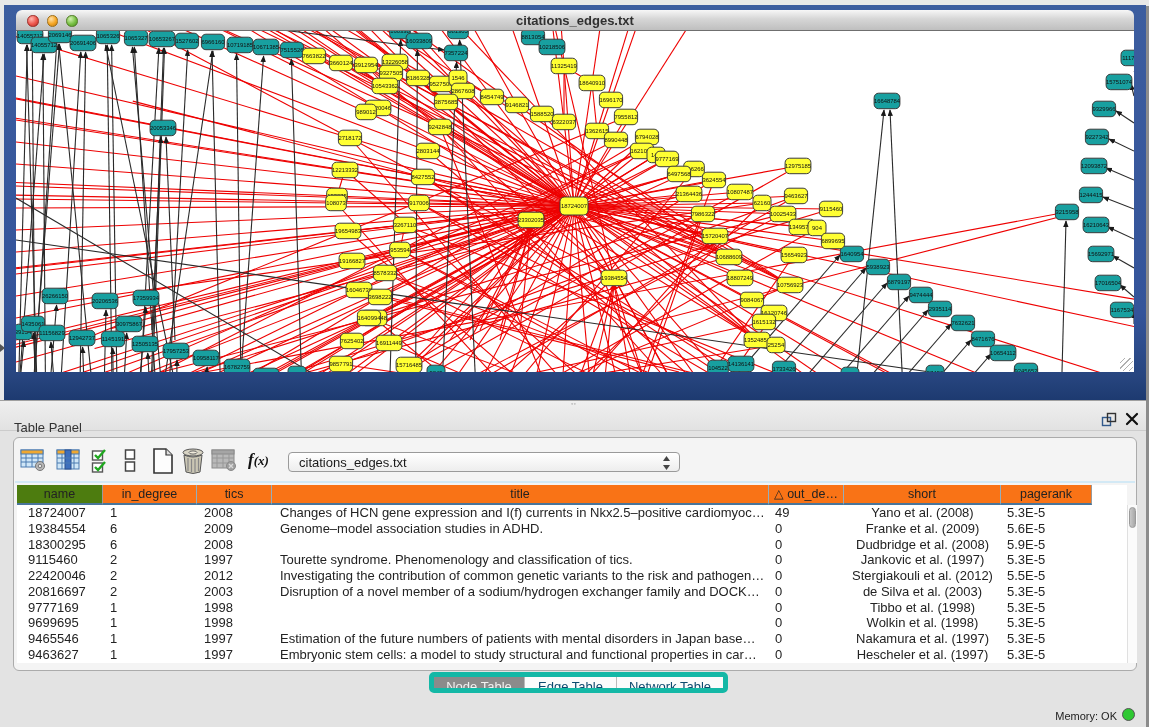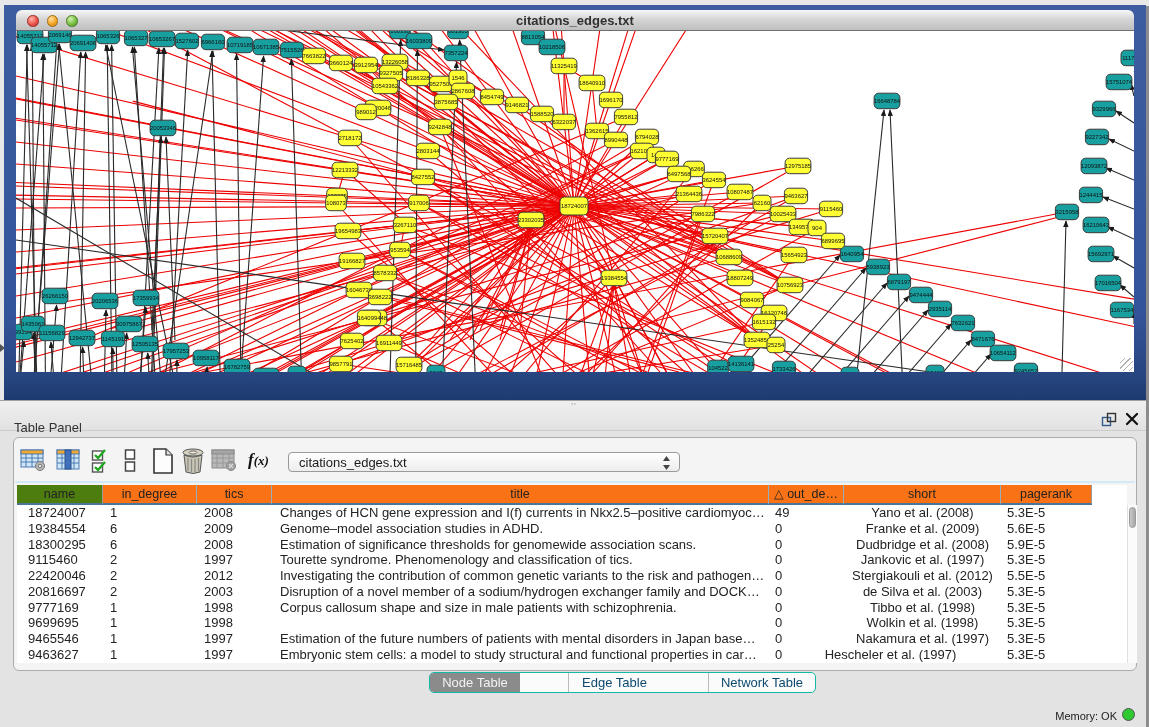--- a/index.html
+++ b/index.html
@@ -28,22 +28,22 @@
   background:linear-gradient(#ffffff,#ededed); border:1px solid #9a9a9a; border-radius:4px; }
 #combo .t { position:absolute; left:10px; top:2px; font-size:13px; color:#1a1a1a; }
 #tblarea { position:absolute; left:17px; top:85px; width:1110px; height:178px; background:#ffffff; }
 .hcell { position:absolute; top:0; height:20px; background:#f97316; border-right:1px solid #93aebc;
   font-size:12.5px; color:#222; text-align:center; line-height:19px; border-bottom:2px solid #49759a; }
 .trow { position:absolute; left:0; width:1110px; height:15.75px; font-size:13px; color:#232323; }
 .trow span { position:absolute; top:0px; white-space:nowrap; }
 #vscroll { position:absolute; left:1127px; top:105px; width:10px; height:158px; background:#fbfbfb; border-left:1px solid #e0e0e0; }
 #vthumb { position:absolute; left:1px; top:2px; width:7px; height:21px; border-radius:4px;
   background:linear-gradient(90deg,#c8c8c8,#a8a8a8); border:1px solid #9a9a9a; }
-#tabs { position:absolute; left:429px; top:272px; height:21px; border:1px solid #14b8a6;
-  border-radius:5px; overflow:hidden; display:flex; background:#fbfbfb;gap:48px; }
+#tabs { position:absolute; left:429px; top:272px; height:21px; border:5px solid #14b8a6;
+  border-radius:5px; overflow:hidden; display:flex; background:#fbfbfb; }
 #tabs div { height:100%; line-height:19px; font-size:13px; text-align:center; color:#0c4a6e; }
 #mem { position:absolute; right:32px; top:310px; font-size:11px; color:#222; }
 #memdot { position:absolute; right:14px; top:308px; width:13px; height:13px; border-radius:50%;
   background:#2ec832; border:1.5px solid #555; }
 .icon { position:absolute; top:11px; }
 </style></head><body>
 <div id="netbg"></div>
 <div id="win">
   <div id="canvas">
       <svg width="1118" height="341" viewBox="16 31 1118 341" style="position:absolute;left:0;top:0">
@@ -763,21 +763,20 @@
         <span style="left:187px">2009</span>
         <span style="left:263px">Genome–model association studies in ADHD.</span>
         <span style="left:758px">0</span>
         <span style="left:827px;width:157px;text-align:center">Franke et al. (2009)</span>
         <span style="left:990px">5.6E-5</span>
       </div>
 <div class="trow" style="top:31.50px">
 <span style="left:11px">18300295</span>
         <span style="left:93px">6</span>
         <span style="left:187px">2008</span>
-        <span style="left:263px">Estimation of significance thresholds for genomewide association scans.</span>
         <span style="left:758px">0</span>
         <span style="left:827px;width:157px;text-align:center">Dudbridge et al. (2008)</span>
         <span style="left:990px">5.9E-5</span>
       </div>
 <div class="trow" style="top:47.25px">
 <span style="left:11px">9115460</span>
         <span style="left:93px">2</span>
         <span style="left:187px">1997</span>
         <span style="left:263px">Tourette syndrome. Phenomenology and classification of tics.</span>
         <span style="left:758px">0</span>
@@ -799,21 +798,20 @@
         <span style="left:187px">2003</span>
         <span style="left:263px">Disruption of a novel member of a sodium/hydrogen exchanger family and DOCK…</span>
         <span style="left:758px">0</span>
         <span style="left:827px;width:157px;text-align:center">de Silva et al. (2003)</span>
         <span style="left:990px">5.3E-5</span>
       </div>
 <div class="trow" style="top:94.50px">
 <span style="left:11px">9777169</span>
         <span style="left:93px">1</span>
         <span style="left:187px">1998</span>
-        <span style="left:263px">Corpus callosum shape and size in male patients with schizophrenia.</span>
         <span style="left:758px">0</span>
         <span style="left:827px;width:157px;text-align:center">Tibbo et al. (1998)</span>
         <span style="left:990px">5.3E-5</span>
       </div>
 <div class="trow" style="top:110.25px">
 <span style="left:11px">9699695</span>
         <span style="left:93px">1</span>
         <span style="left:187px">1998</span>
         <span style="left:758px">0</span>
         <span style="left:827px;width:157px;text-align:center">Wolkin et al. (1998)</span>
@@ -827,21 +825,21 @@
         <span style="left:758px">0</span>
         <span style="left:827px;width:157px;text-align:center">Nakamura et al. (1997)</span>
         <span style="left:990px">5.3E-5</span>
       </div>
 <div class="trow" style="top:141.75px">
 <span style="left:11px">9463627</span>
         <span style="left:93px">1</span>
         <span style="left:187px">1997</span>
         <span style="left:263px">Embryonic stem cells: a model to study structural and functional properties in car…</span>
         <span style="left:758px">0</span>
-        <span style="left:795px;width:157px;text-align:center">Hescheler et al. (1997)</span>
+        <span style="left:827px;width:157px;text-align:center">Hescheler et al. (1997)</span>
         <span style="left:990px">5.3E-5</span>
       </div>
   </div>
   <div id="vscroll">
       <div id="vthumb"></div>
     </div>
   <div id="tabs">
     <div style="width:90px;background:#8b8b8b;color:#f2f2f2">Node Table</div>
     <div style="width:92px;border-left:1px solid #bbb">Edge Table</div>
     <div style="width:107px;border-left:1px solid #bbb">Network Table</div>

